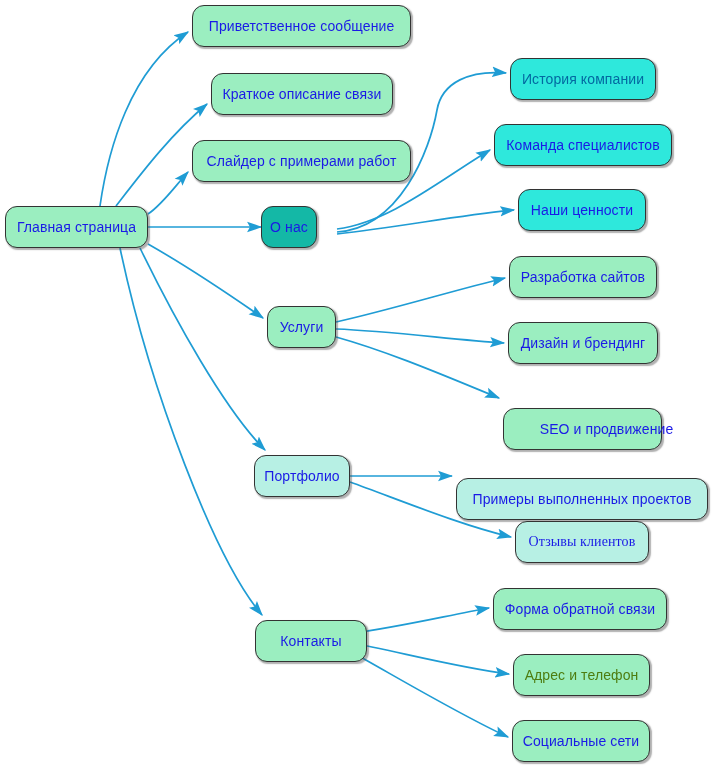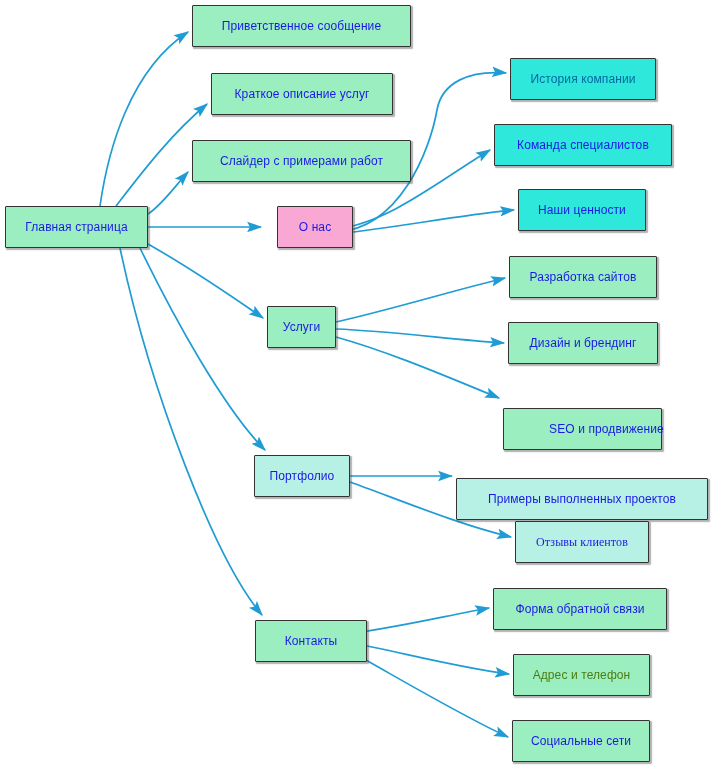--- a/index.html
+++ b/index.html
@@ -22,26 +22,26 @@
     position: absolute;
     left: 0;
     top: 0;
     width: 714px;
     height: 768px;
   }
   .node {
     position: absolute;
     box-sizing: border-box;
     border: 1.4px solid #333333;
-    border-radius: 1px;
+    border-radius: 12px;
     display: flex;
     align-items: center;
     justify-content: center;
     color: #1a1ae6;
-    font-size: 12px;
+    font-size: 14px;
     line-height: 1;
     letter-spacing: 0.1px;
     white-space: nowrap;
     box-shadow: 1.5px 1.5px 1.2px rgba(80,80,80,0.45);
     z-index: 2;
   }
   .node-label {
     display: block;
     pointer-events: none;
   }
@@ -80,26 +80,26 @@
   </svg>
 
   <div id="nodes-group">
       <div class="node" style="left: 5px; top: 206px; width: 143px; height: 42px; background: rgb(155, 238, 192); border-color: rgb(51, 51, 51);">
         <span class="node-label" style="color: rgb(26, 26, 230);">Главная страница</span>
       </div>
       <div class="node" style="left: 192px; top: 5px; width: 219px; height: 42px; background: rgb(155, 238, 192); border-color: rgb(51, 51, 51);">
         <span class="node-label" style="color: rgb(26, 26, 230);">Приветственное сообщение</span>
       </div>
       <div class="node" style="left: 211px; top: 73px; width: 182px; height: 42px; background: rgb(155, 238, 192); border-color: rgb(51, 51, 51);">
-        <span class="node-label" style="color: rgb(26, 26, 230);">Краткое описание услуг</span>
+        <span class="node-label" style="color: rgb(26, 26, 230);">Краткое описание связи</span>
       </div>
       <div class="node" style="left: 192px; top: 140px; width: 219px; height: 42px; background: rgb(155, 238, 192); border-color: rgb(51, 51, 51);">
         <span class="node-label" style="color: rgb(26, 26, 230);">Слайдер с примерами работ</span>
       </div>
-      <div class="node" style="left: 277px; top: 206px; width: 76px; height: 42px; background: #f9a8d4; border-color: rgb(51, 51, 51);">
+      <div class="node" style="left: 261px; top: 206px; width: 56px; height: 42px; background: #14b8a6; border-color: rgb(51, 51, 51);">
         <span class="node-label" style="color: rgb(26, 26, 230);">О нас</span>
       </div>
       <div class="node" style="left: 510px; top: 58px; width: 146px; height: 42px; background: rgb(46, 232, 220); border-color: rgb(51, 51, 51);">
         <span class="node-label" style="color: #0369a1;">История компании</span>
       </div>
       <div class="node" style="left: 494px; top: 124px; width: 178px; height: 42px; background: rgb(46, 232, 220); border-color: rgb(51, 51, 51); text-align: center;">
         <span class="node-label" style="color: rgb(26, 26, 230);">Команда специалистов</span>
       </div>
       <div class="node" style="left: 518px; top: 189px; width: 128px; height: 42px; background: rgb(46, 232, 220); border-color: rgb(51, 51, 51);">
         <span class="node-label" style="color: rgb(26, 26, 230);">Наши ценности</span>

